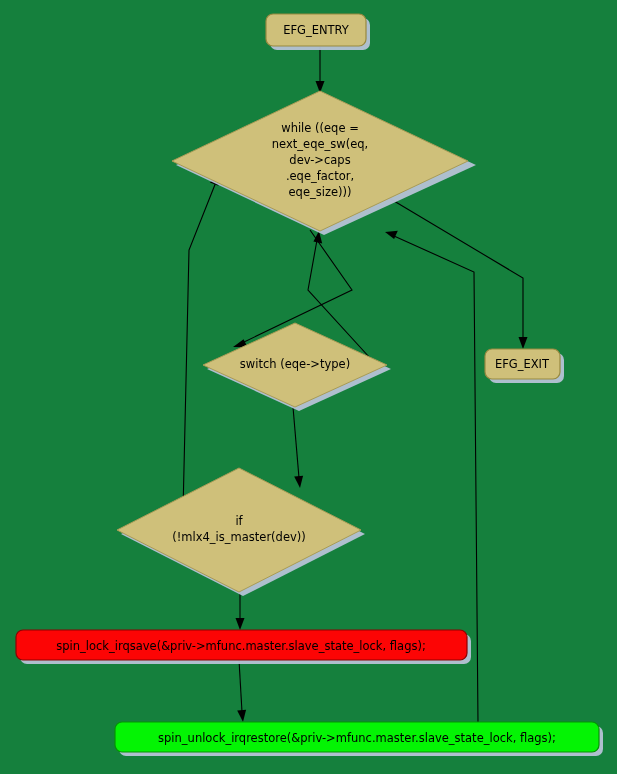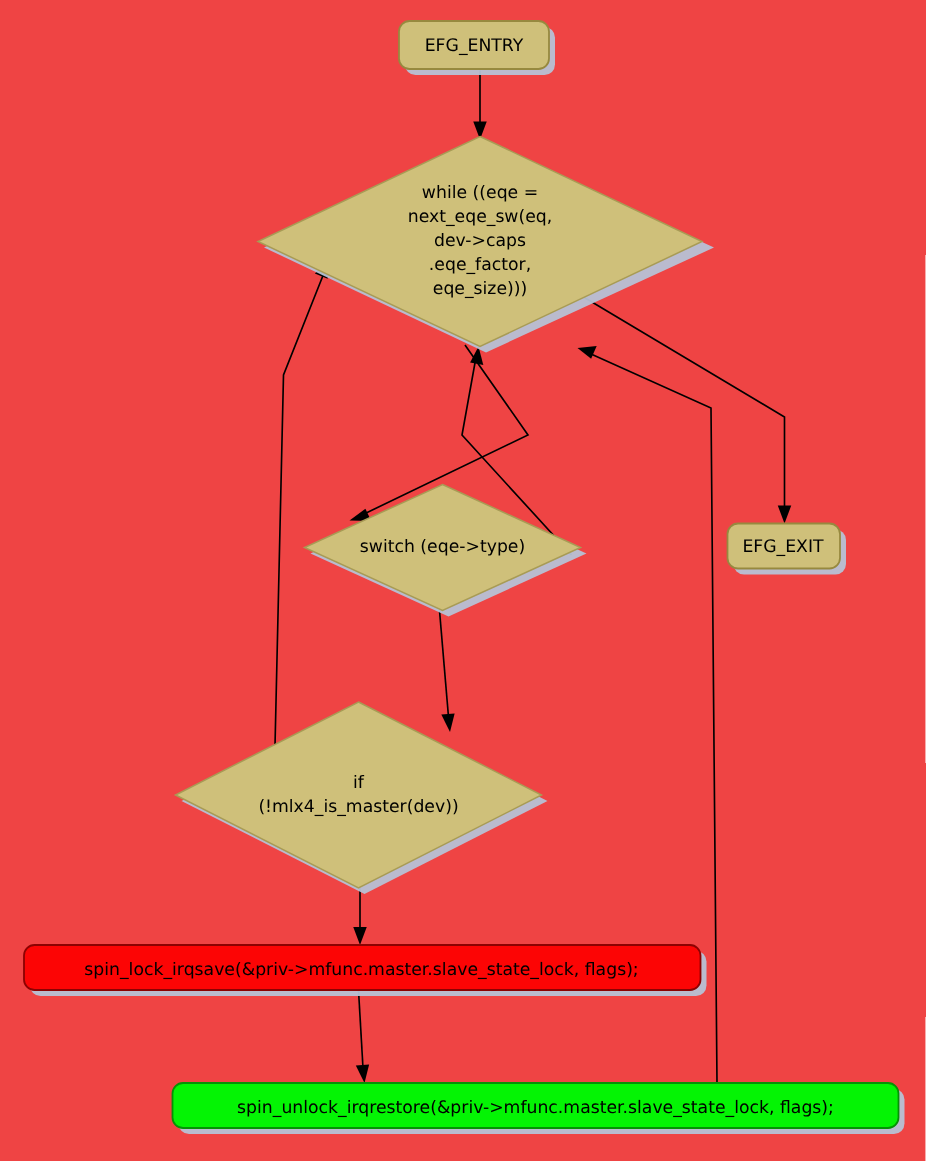--- a/index.html
+++ b/index.html
@@ -7,21 +7,21 @@
     padding: 0;
     background: #ffffff;
   }
   body {
     font-family: "DejaVu Sans", sans-serif;
   }
   #canvas {
     position: relative;
     width: 617px;
     height: 774px;
-    background: #ef4444;
+    background: #15803d;
     overflow: hidden;
   }
   svg#flow {
     display: block;
     width: 617px;
     height: 774px;
   }
   .node-text {
     font-family: "DejaVu Sans", sans-serif;
     font-size: 11.5px;

